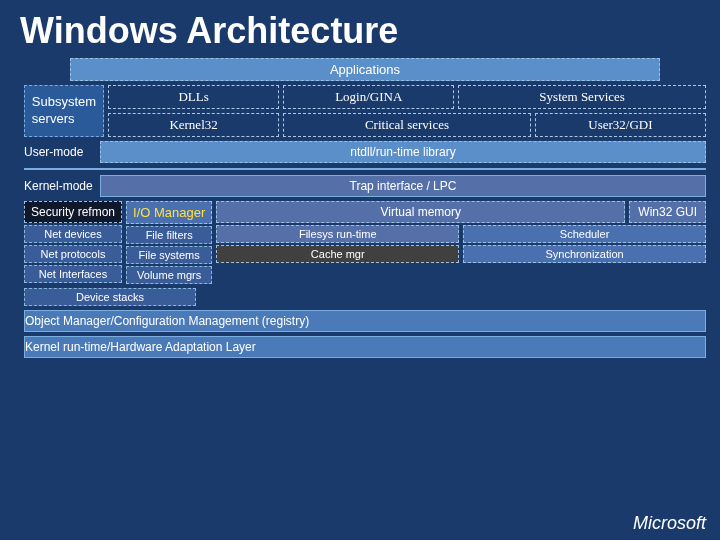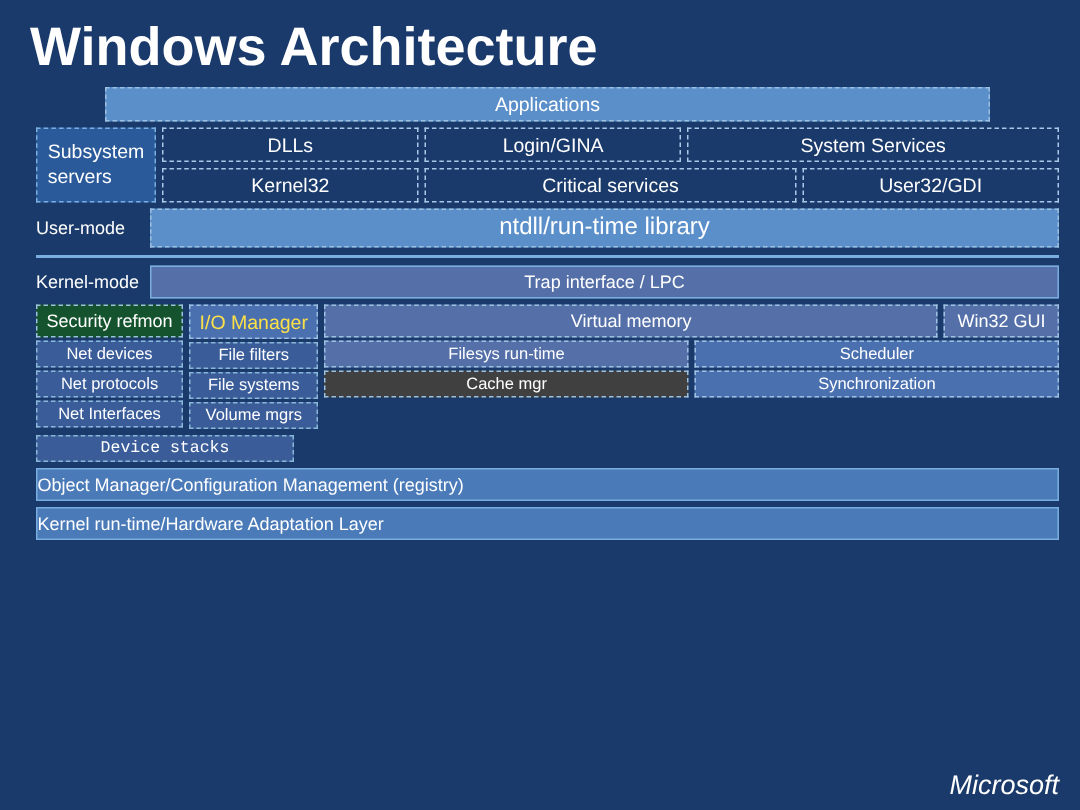--- a/index.html
+++ b/index.html
@@ -74,38 +74,39 @@
     .subsystem-right {
       display: flex;
       flex-direction: column;
       gap: 4px;
       flex: 1;
     }
     .subsystem-row {
       display: flex;
       flex-direction: row;
       gap: 4px;
+      font-family: Liberation Serif, serif;
     }
 
     
     .usermode-row {
       display: flex;
       align-items: center;
       gap: 4px;
     }
     .usermode-label {
       color: white;
       font-size: 12px;
       min-width: 72px;
     }
     .usermode-box {
       background: #5b8fc9;
       border: 1px dashed #9cc0e0;
       color: white;
-      font-size: 16px;
+      font-size: 12px;
       padding: 3px 0;
       text-align: center;
       flex: 1;
     }
 
     
     .separator {
       height: 2px;
       background: #7aaee0;
       margin: 1px 0;
@@ -126,21 +127,21 @@
       background: #5570a8;
       border: 1px solid #7aaee0;
       color: white;
       font-size: 12px;
       padding: 3px 0;
       text-align: center;
       flex: 1;
     }
 
     .security-box {
-      background: #14532d;
+      background: #0f172a;
       border: 1px dashed #9cc0e0;
       color: white;
       font-size: 12px;
       padding: 3px 6px;
       text-align: center;
       min-width: 90px;
     }
 
     .io-manager-box {
       background: #4a70b0;
@@ -337,21 +338,21 @@
         <div class="sched-box" style="flex:1;">Scheduler</div>
       </div>
       <div style="display:flex;flex-direction:row;gap:4px;">
         <div class="cache-box" style="flex:1;">Cache mgr</div>
         <div class="sync-box" style="flex:1;">Synchronization</div>
       </div>
     </div>
 
   </div>
 
-  <div style="display:flex;gap:4px;margin-left:0;font-family:Liberation Mono, monospace;">
+  <div style="display:flex;gap:4px;margin-left:0;">
     <div class="device-stacks-box" style="width:172px;">Device stacks</div>
   </div>
 
   <div class="full-row-box">Object Manager/Configuration Management (registry)</div>
 
   <div class="full-row-box">Kernel run-time/Hardware Adaptation Layer</div>
 
 </div>
 
 <div class="microsoft-logo">

